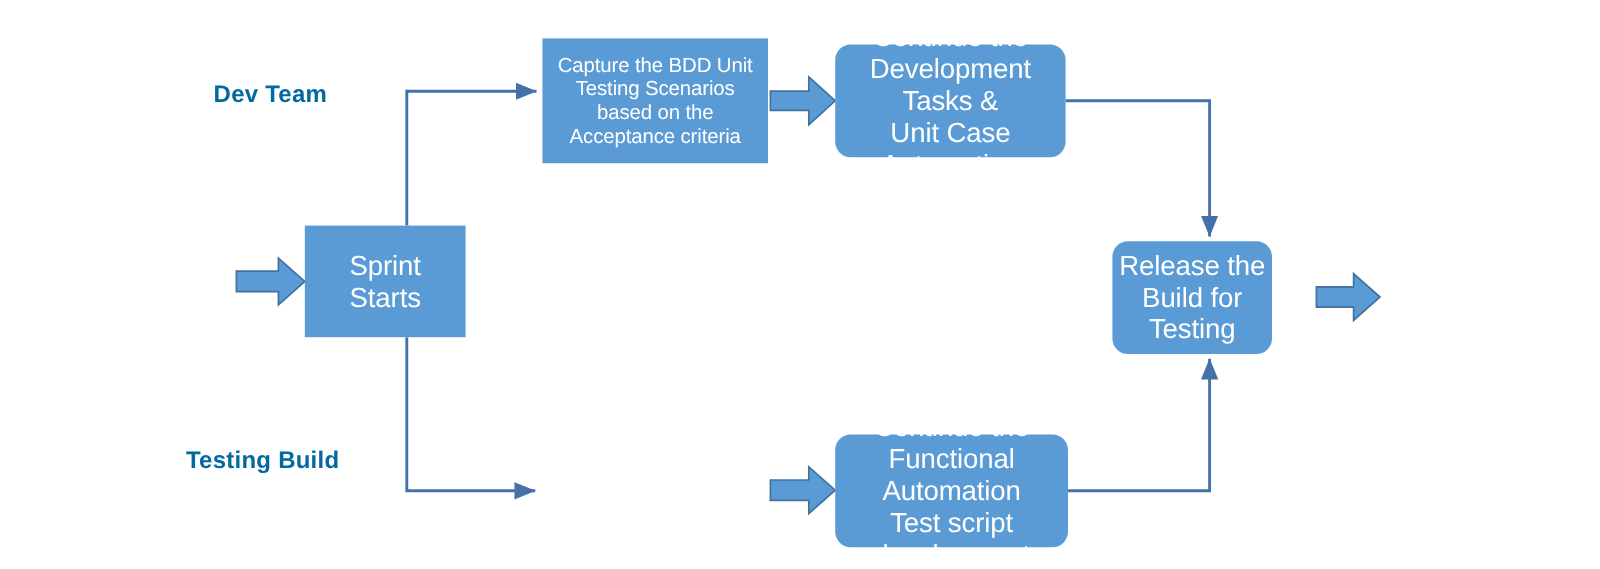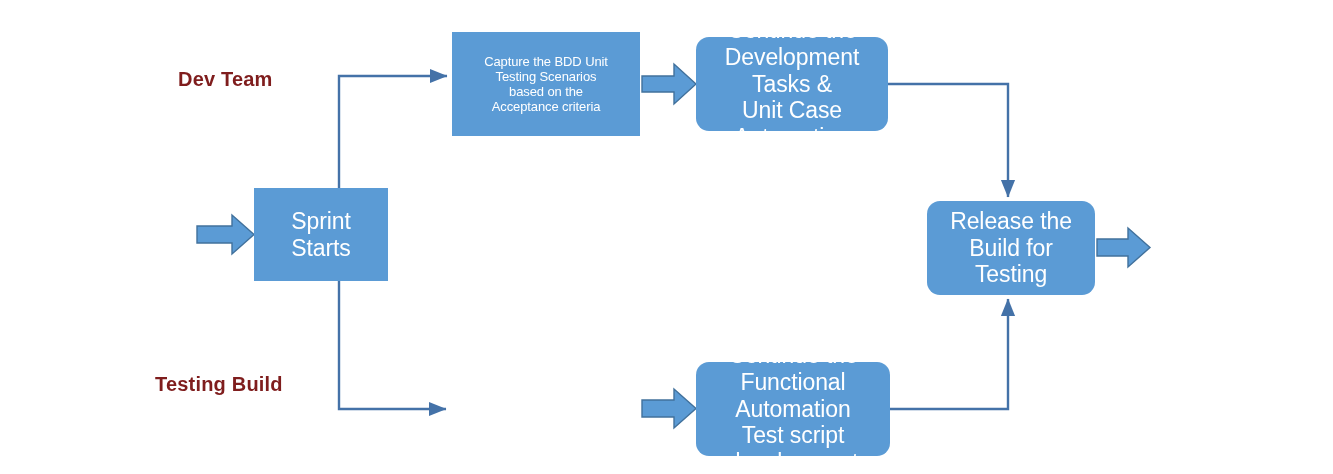--- a/index.html
+++ b/index.html
@@ -35,24 +35,24 @@
     justify-content: center;
     text-align: center;
     box-sizing: border-box;
     line-height: 1.16;
     padding: 2px 5px;
     white-space: pre-line;
     letter-spacing: -0.1px;
   }
   .node.big   { font-size: 23px; }
   .node.med   { font-size: 23px; border-radius: 13px; }
-  .node.small { font-size: 13px; }
+  .node.small { font-size: 17px; }
   .swimlane-label {
     position: absolute;
-    color: #7f1d1d;
+    color: #0369a1;
     font-weight: bold;
     font-size: 20px;
     letter-spacing: 0.2px;
     white-space: nowrap;
   }
 </style>
 </head>
 <body>
 
 <div id="canvas">
@@ -112,18 +112,18 @@
   <div class="node med" style="left:696px; top:37px; width:192px; height:94px;">Continue the
 Development Tasks &amp;
 Unit Case Automation</div>
 
 
   <div class="node med" style="left:696px; top:362px; width:194px; height:94px;">Continue the
 Functional Automation
 Test script
 development</div>
 
-  <div class="node med" style="left:927px; top:201px; width:168px; height:94px;">Release the
+  <div class="node med" style="left:927px; top:201px; width:133px; height:94px;">Release the
 Build for
 Testing</div>
 
 
 </div>
 
 </body></html>

